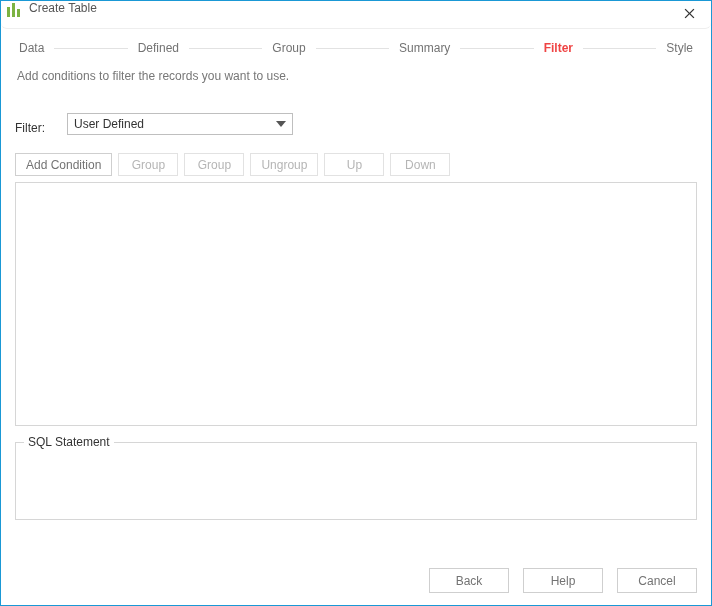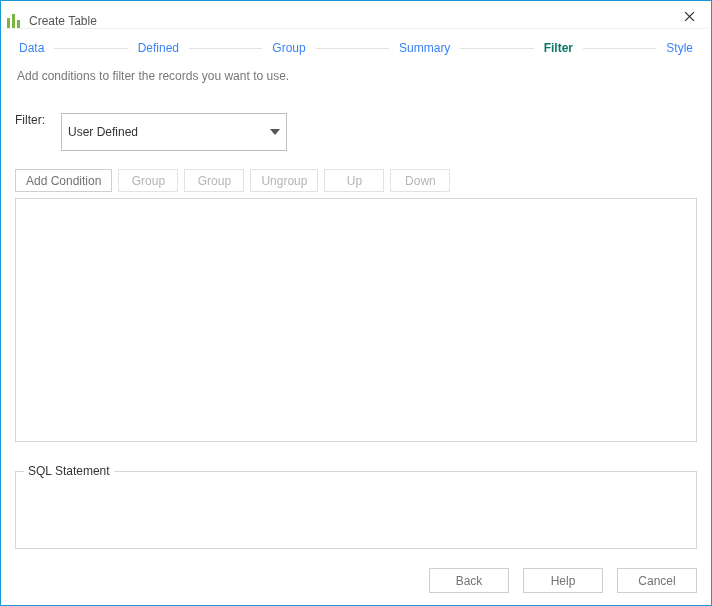--- a/index.html
+++ b/index.html
@@ -17,21 +17,21 @@
       height: 606px;
       border: 1px solid #1a98d5;
       background: #fff;
       display: flex;
       flex-direction: column;
     }
     .titlebar {
       height: 28px;
       background: #fff;
       display: flex;
-      align-items: flex-end;
+      align-items: flex-start;
       padding: 0 6px 0 6px;
       border-bottom: 1px solid #eee;
       border-radius: 6px;
     }
     .titlebar .app-icon {
       width: 16px;
       height: 16px;
       margin-right: 6px;
       display: flex;
       align-items: flex-end;
@@ -58,26 +58,26 @@
     }
     .titlebar .close svg { width: 11px; height: 11px; }
 
     .steps {
       display: flex;
       align-items: center;
       padding: 10px 14px 6px 14px;
       gap: 4px;
     }
     .step {
-      color: #3b82f6;
+      color: #737373;
       font-size: 12px;
       padding: 2px 4px;
       white-space: nowrap;
     }
-    .step.active { color: #0f766e; font-weight: 600; }
+    .step.active { color: #ef4444; font-weight: 600; }
     .step-line {
       flex: 1;
       height: 1px;
       background: #e2e2e2;
       margin: 0 2px;
     }
 
     .subtitle {
       padding: 6px 8px 12px 16px;
       color: #777;
@@ -86,30 +86,30 @@
 
     .content {
       flex: 1;
       padding: 0 14px 0 14px;
       display: flex;
       flex-direction: column;
     }
 
     .filter-row {
       display: flex;
-      align-items: flex-start;
-      gap: 16px;
+      align-items: flex-end;
+      gap: 22px;
       margin-top: 18px;
       margin-bottom: 18px;
     }
     .filter-row .label { color: #333; }
     .combo {
       position: relative;
       width: 226px;
-      height: 38px;
+      height: 22px;
       border: 1px solid #bfbfbf;
       background: #fff;
       display: flex;
       align-items: center;
       padding: 0 22px 0 6px;
       cursor: pointer;
       color: #333;
     }
     .combo .chev {
       position: absolute;
@@ -150,21 +150,21 @@
     }
 
     .conditions-area {
       margin-top: 6px;
       height: 244px;
       border: 1px solid #d6d6d6;
       background: #fff;
     }
 
     .sql-group {
-      margin-top: 29px;
+      margin-top: 16px;
       position: relative;
       border: 1px solid #d6d6d6;
       height: 78px;
       padding: 8px;
       background: #fff;
     }
     .sql-group .legend {
       position: absolute;
       top: -8px;
       left: 8px;

